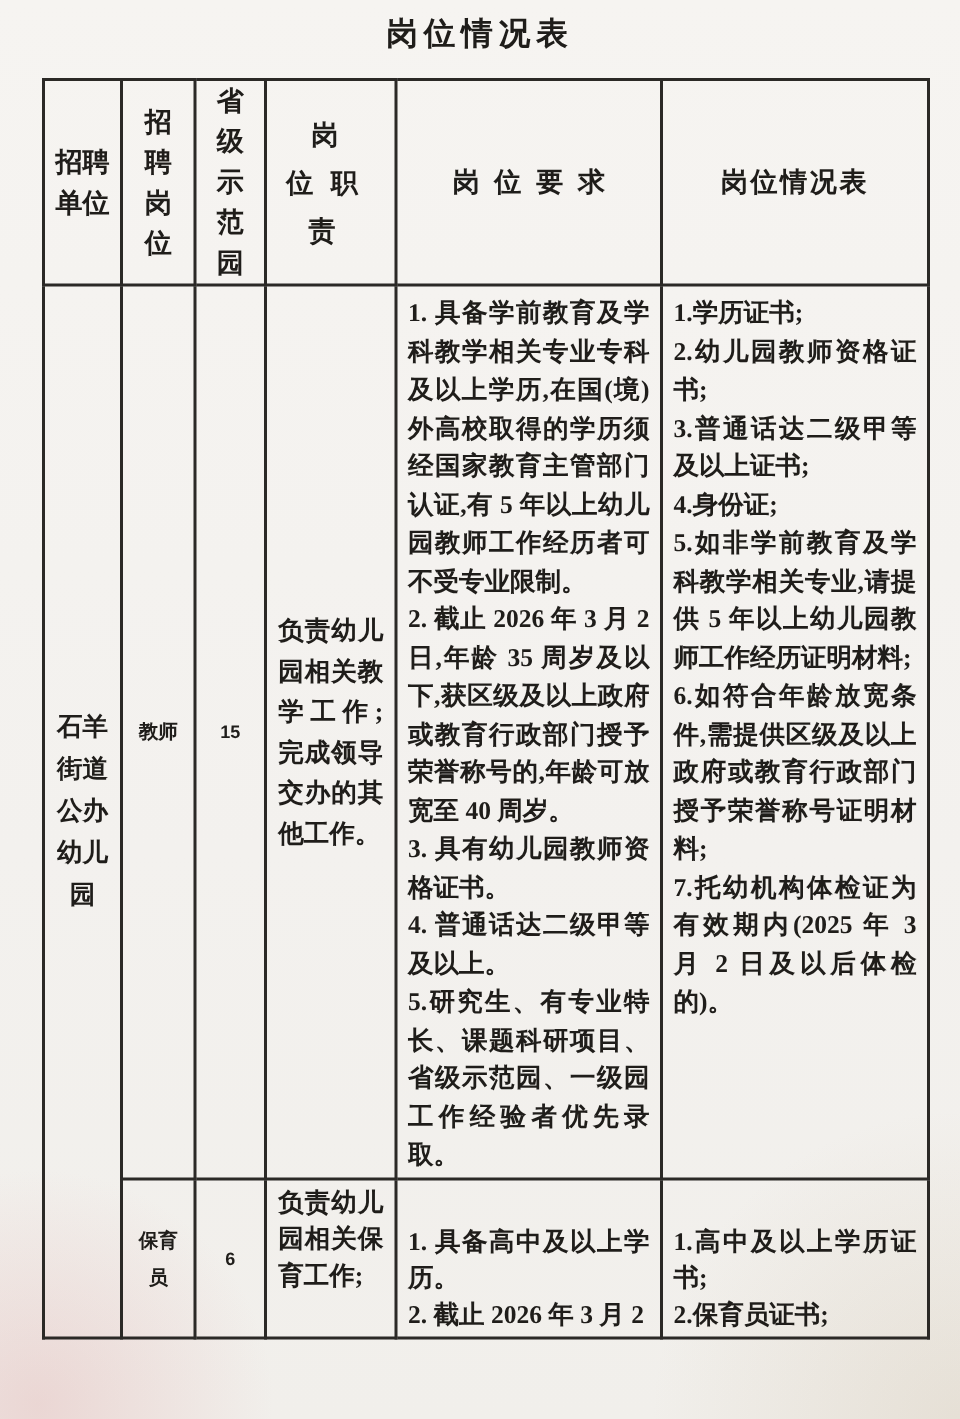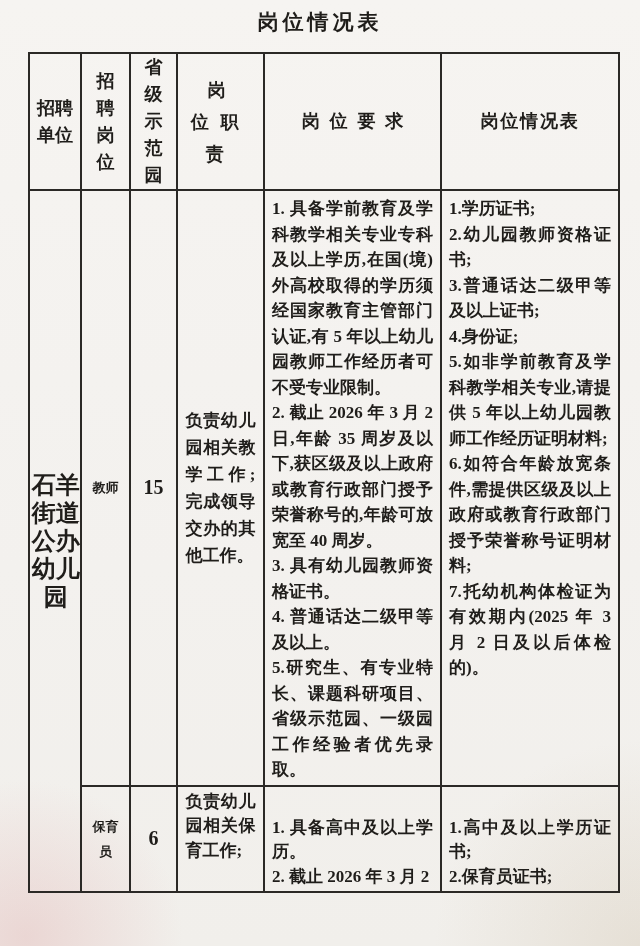--- a/index.html
+++ b/index.html
@@ -56,23 +56,23 @@
   tr.row-sub    { height: 77px; }
 
   
   .vt  { margin: 0 auto; word-break: break-all; }
   .w1  { width: 1.15em; }
   .w2  { width: 2.15em; }
   .duty-h { width: 3.4em; margin: 0 auto; letter-spacing: 0.65em; text-indent: 0.2em; line-height: 32px; word-break: break-all; }
   .sp  { letter-spacing: 0.55em; text-indent: 0.55em; }
   .sp2 { letter-spacing: 0.1em; }
 
-  .unit-text { font-size: 24px; line-height: 28px; }
+  .unit-text { font-size: 17px; line-height: 28px; }
   .pos-text  { font-size: 13px; line-height: 25px; }
-  .count-text{ font-size: 20px; font-family: Liberation Serif, serif; }
+  .count-text{ font-size: 12px; font-family: Liberation Sans, sans-serif; }
 
   .duty-text {
     width: 70px;
     margin: 0 auto;
     font-size: 17px;
     line-height: 27px;
     text-align: justify;
     text-align-last: left;
     word-break: break-all;
   }

